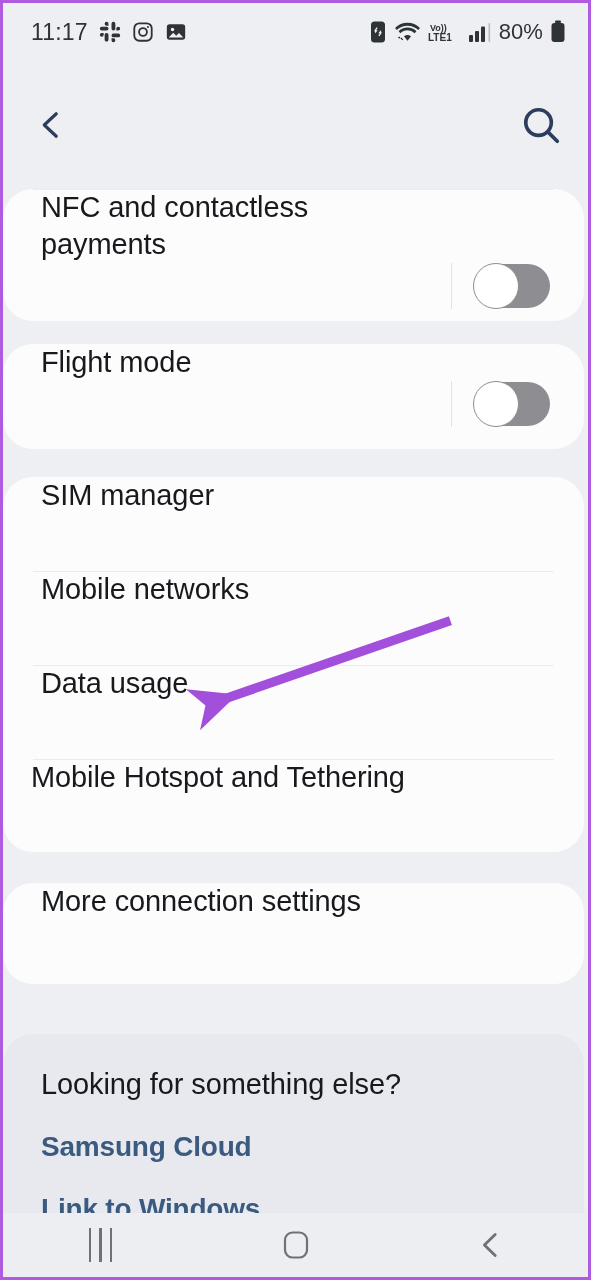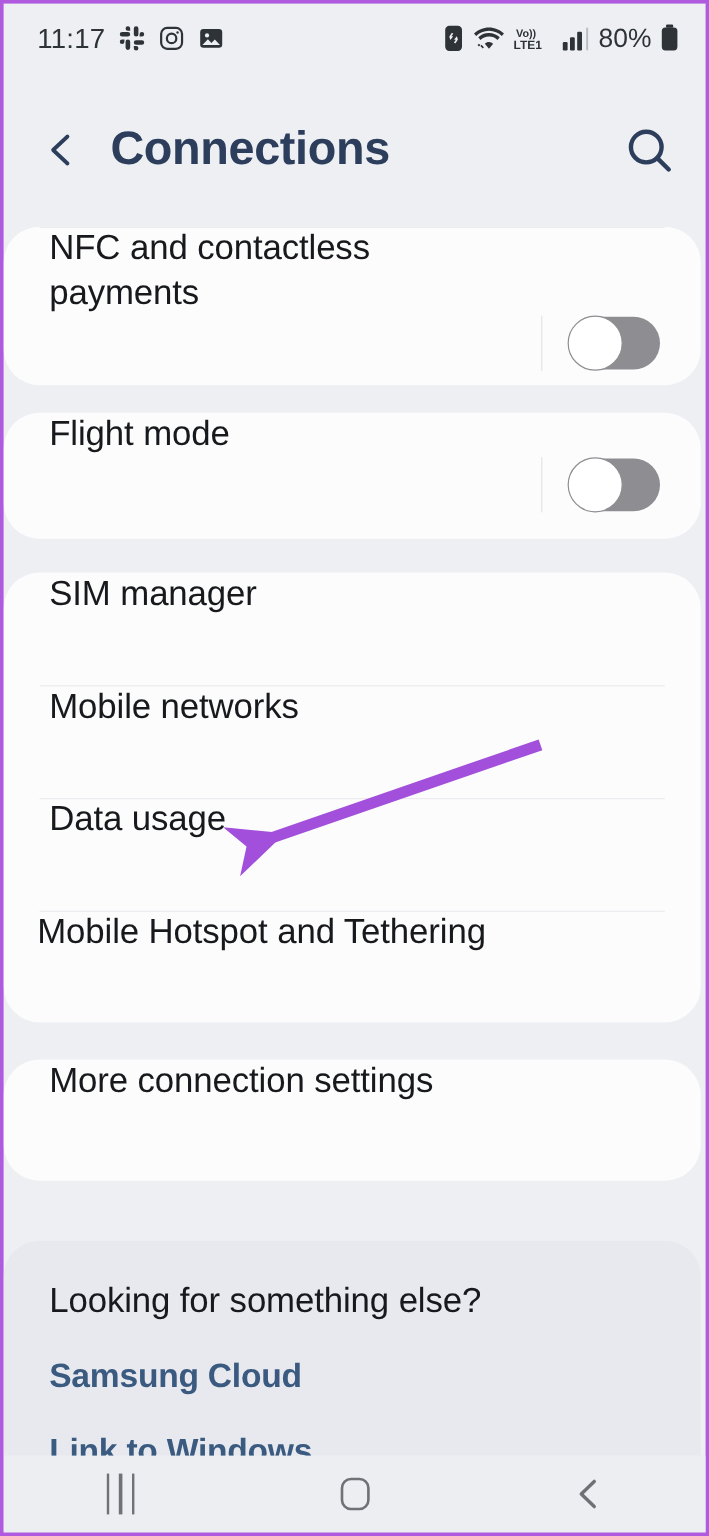--- a/index.html
+++ b/index.html
@@ -176,21 +176,20 @@
         <rect x="5" y="0.5" width="6" height="2.6" rx="1"></rect>
         <rect x="1.5" y="3" width="13" height="19" rx="3"></rect>
       </svg>
     </div>
   </div>
 
   <div id="header">
     <svg id="back-chevron" viewBox="0 0 24 24" fill="none" stroke="#2c3e5c" stroke-width="2.1" stroke-linecap="round" stroke-linejoin="round">
       <polyline points="15.5 4.5 7.5 12 15.5 19.5"></polyline>
     </svg>
-    <div id="page-title">Connections</div>
     <svg id="search-btn" viewBox="0 0 24 24" fill="none" stroke="#2c3e5c" stroke-width="2.1" stroke-linecap="round">
       <circle cx="10.6" cy="10.6" r="7.3"></circle>
       <line x1="16.2" y1="16.2" x2="21.3" y2="21.3"></line>
     </svg>
   </div>
 
   <div id="content">
 
     <div class="card" style="top:0px; height:132px;">
       <div class="divider top"></div>

